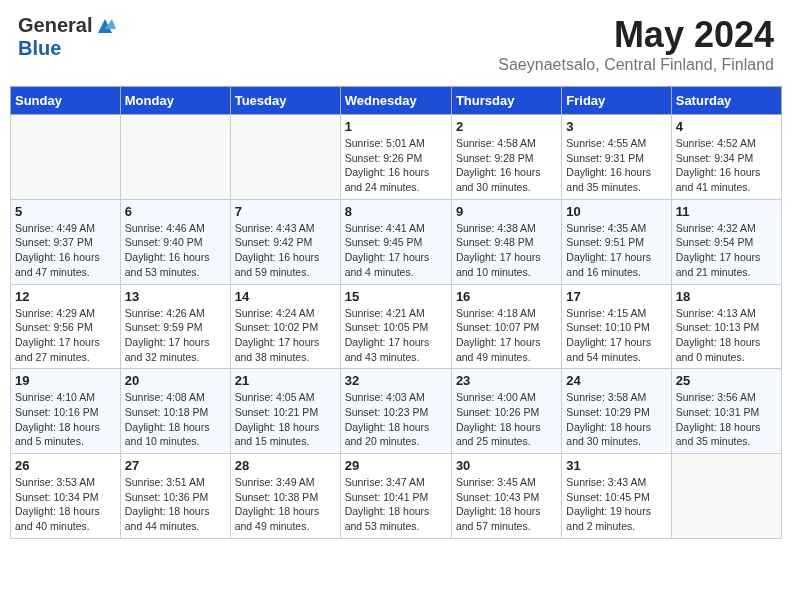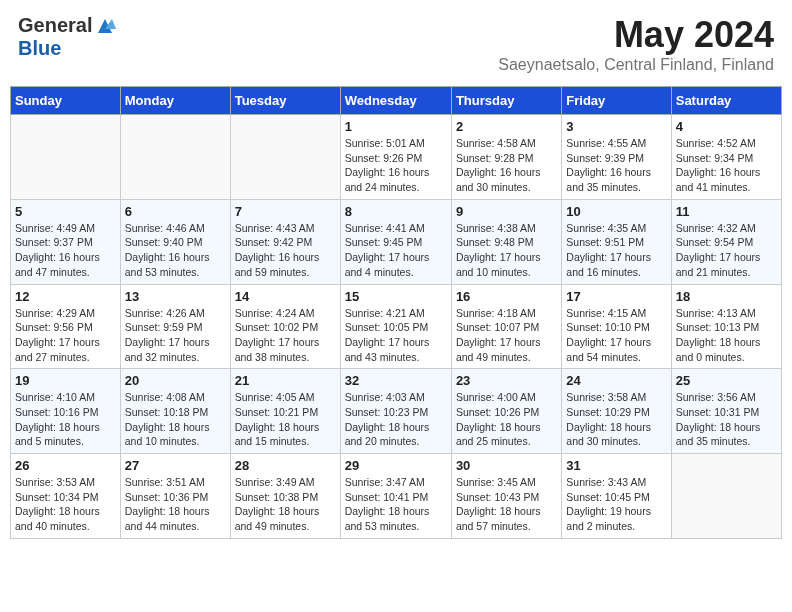--- a/index.html
+++ b/index.html
@@ -135,21 +135,21 @@
         <td>
           <span class="day-num">2</span>
           <div class="day-info" style="white-space: pre-line;">Sunrise: 4:58 AM
 Sunset: 9:28 PM
 Daylight: 16 hours
 and 30 minutes.</div>
         </td>
         <td>
           <span class="day-num">3</span>
           <div class="day-info" style="white-space: pre-line;">Sunrise: 4:55 AM
-Sunset: 9:39 PM
+Sunset: 9:31 PM
 Daylight: 16 hours
 and 35 minutes.</div>
         </td>
         <td>
           <span class="day-num">4</span>
           <div class="day-info" style="white-space: pre-line;">Sunrise: 4:52 AM
 Sunset: 9:34 PM
 Daylight: 16 hours
 and 41 minutes.</div>
         </td>

